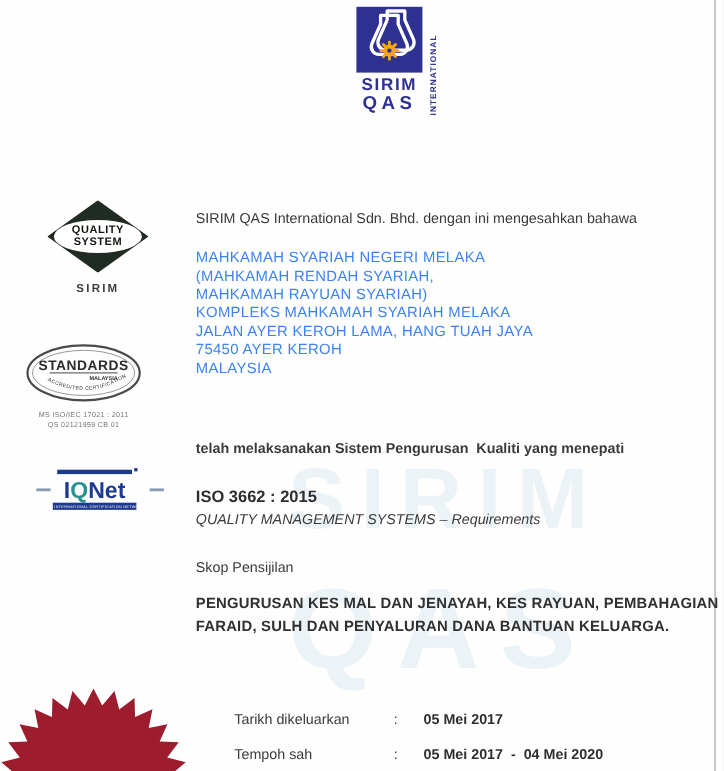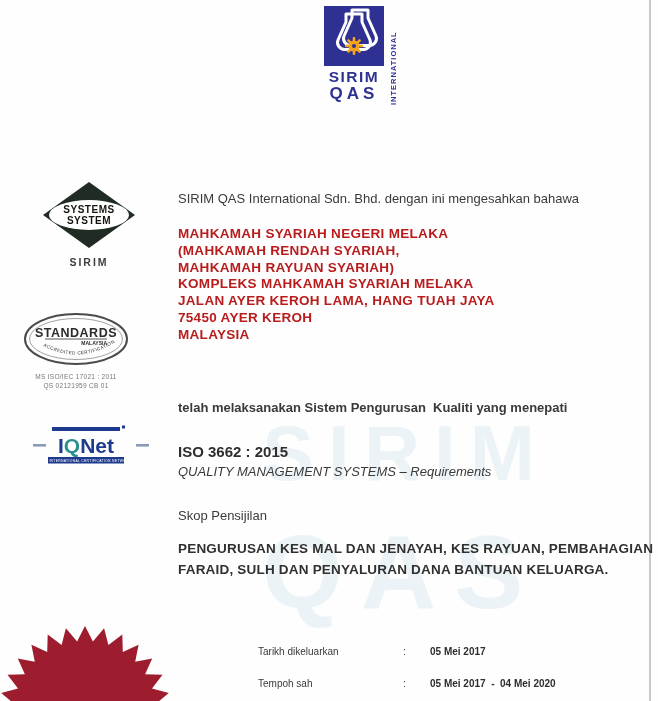--- a/index.html
+++ b/index.html
@@ -42,27 +42,27 @@
   .std-badge{left:22px;top:312px;width:108px;text-align:center;}
   .std-ref{font-size:6.5px;color:#777;line-height:9px;letter-spacing:0.3px;}
 
   .iqnet-badge{left:32px;top:424px;}
 
   
   .seal{left:-1px;top:622px;}
 
   
   .intro{left:178px;top:191px;font-size:13px;}
-  .org{left:178px;top:226px;font-size:13.5px;font-weight:bold;line-height:16.8px;letter-spacing:0.3px;color:#b91c1c;}
+  .org{left:178px;top:226px;font-size:13.5px;font-weight:normal;line-height:16.8px;letter-spacing:0.3px;color:#3b82f6;}
   .statement{left:178px;top:400px;font-size:13px;white-space:pre-wrap;font-weight:bold;}
   .iso-code{left:178px;top:443px;font-size:15px;font-weight:bold;color:#2e2e2e;}
   .iso-desc{left:178px;top:464px;font-size:13px;font-style:italic;}
   .scope-label{left:178px;top:508px;font-size:13px;}
   .scope-text{left:178px;top:538px;width:482px;font-size:13.5px;font-weight:bold;line-height:21px;letter-spacing:0.2px;color:#303030;}
-  .date-row{left:213px;display:flex;font-size:10px;margin-left:45px;}
+  .date-row{left:213px;display:flex;font-size:13px;}
   .date-row .lbl{width:145px;}
   .date-row .sep{width:27px;}
   .date-row .val{font-weight:bold;color:#2e2e2e;white-space:pre;}
   .row1{top:646px;}
   .row2{top:678px;}
 </style>
 </head>
 <body>
 
 <div class="page">
@@ -90,21 +90,21 @@
       <text x="32" y="76" text-anchor="middle" font-size="15.5" font-weight="bold" fill="#2e3192" letter-spacing="1.5">SIRIM</text>
       <text x="32" y="93" text-anchor="middle" font-size="17" font-weight="bold" fill="#2e3192" letter-spacing="4">QAS</text>
       <text transform="translate(74 99) rotate(-90)" font-size="7.5" font-weight="bold" fill="#2e3192" letter-spacing="1">INTERNATIONAL</text>
     </svg>
   </div>
 
 
   <div class="abs qs-badge z1">
     <div class="diamond">
       <div class="qs-ellipse">
-        <div>SYSTEMS</div>
+        <div>QUALITY</div>
         <div>SYSTEM</div>
       </div>
     </div>
     <div class="qs-caption">SIRIM</div>
   </div>
 
   <div class="abs std-badge z1">
     <svg width="108" height="56" viewBox="0 0 108 56">
       <ellipse cx="54" cy="27" rx="51" ry="25" fill="none" stroke="#4a4a4a" stroke-width="2"></ellipse>
       <ellipse cx="54" cy="27" rx="46.5" ry="20.5" fill="none" stroke="#7a7a7a" stroke-width="0.7"></ellipse>

